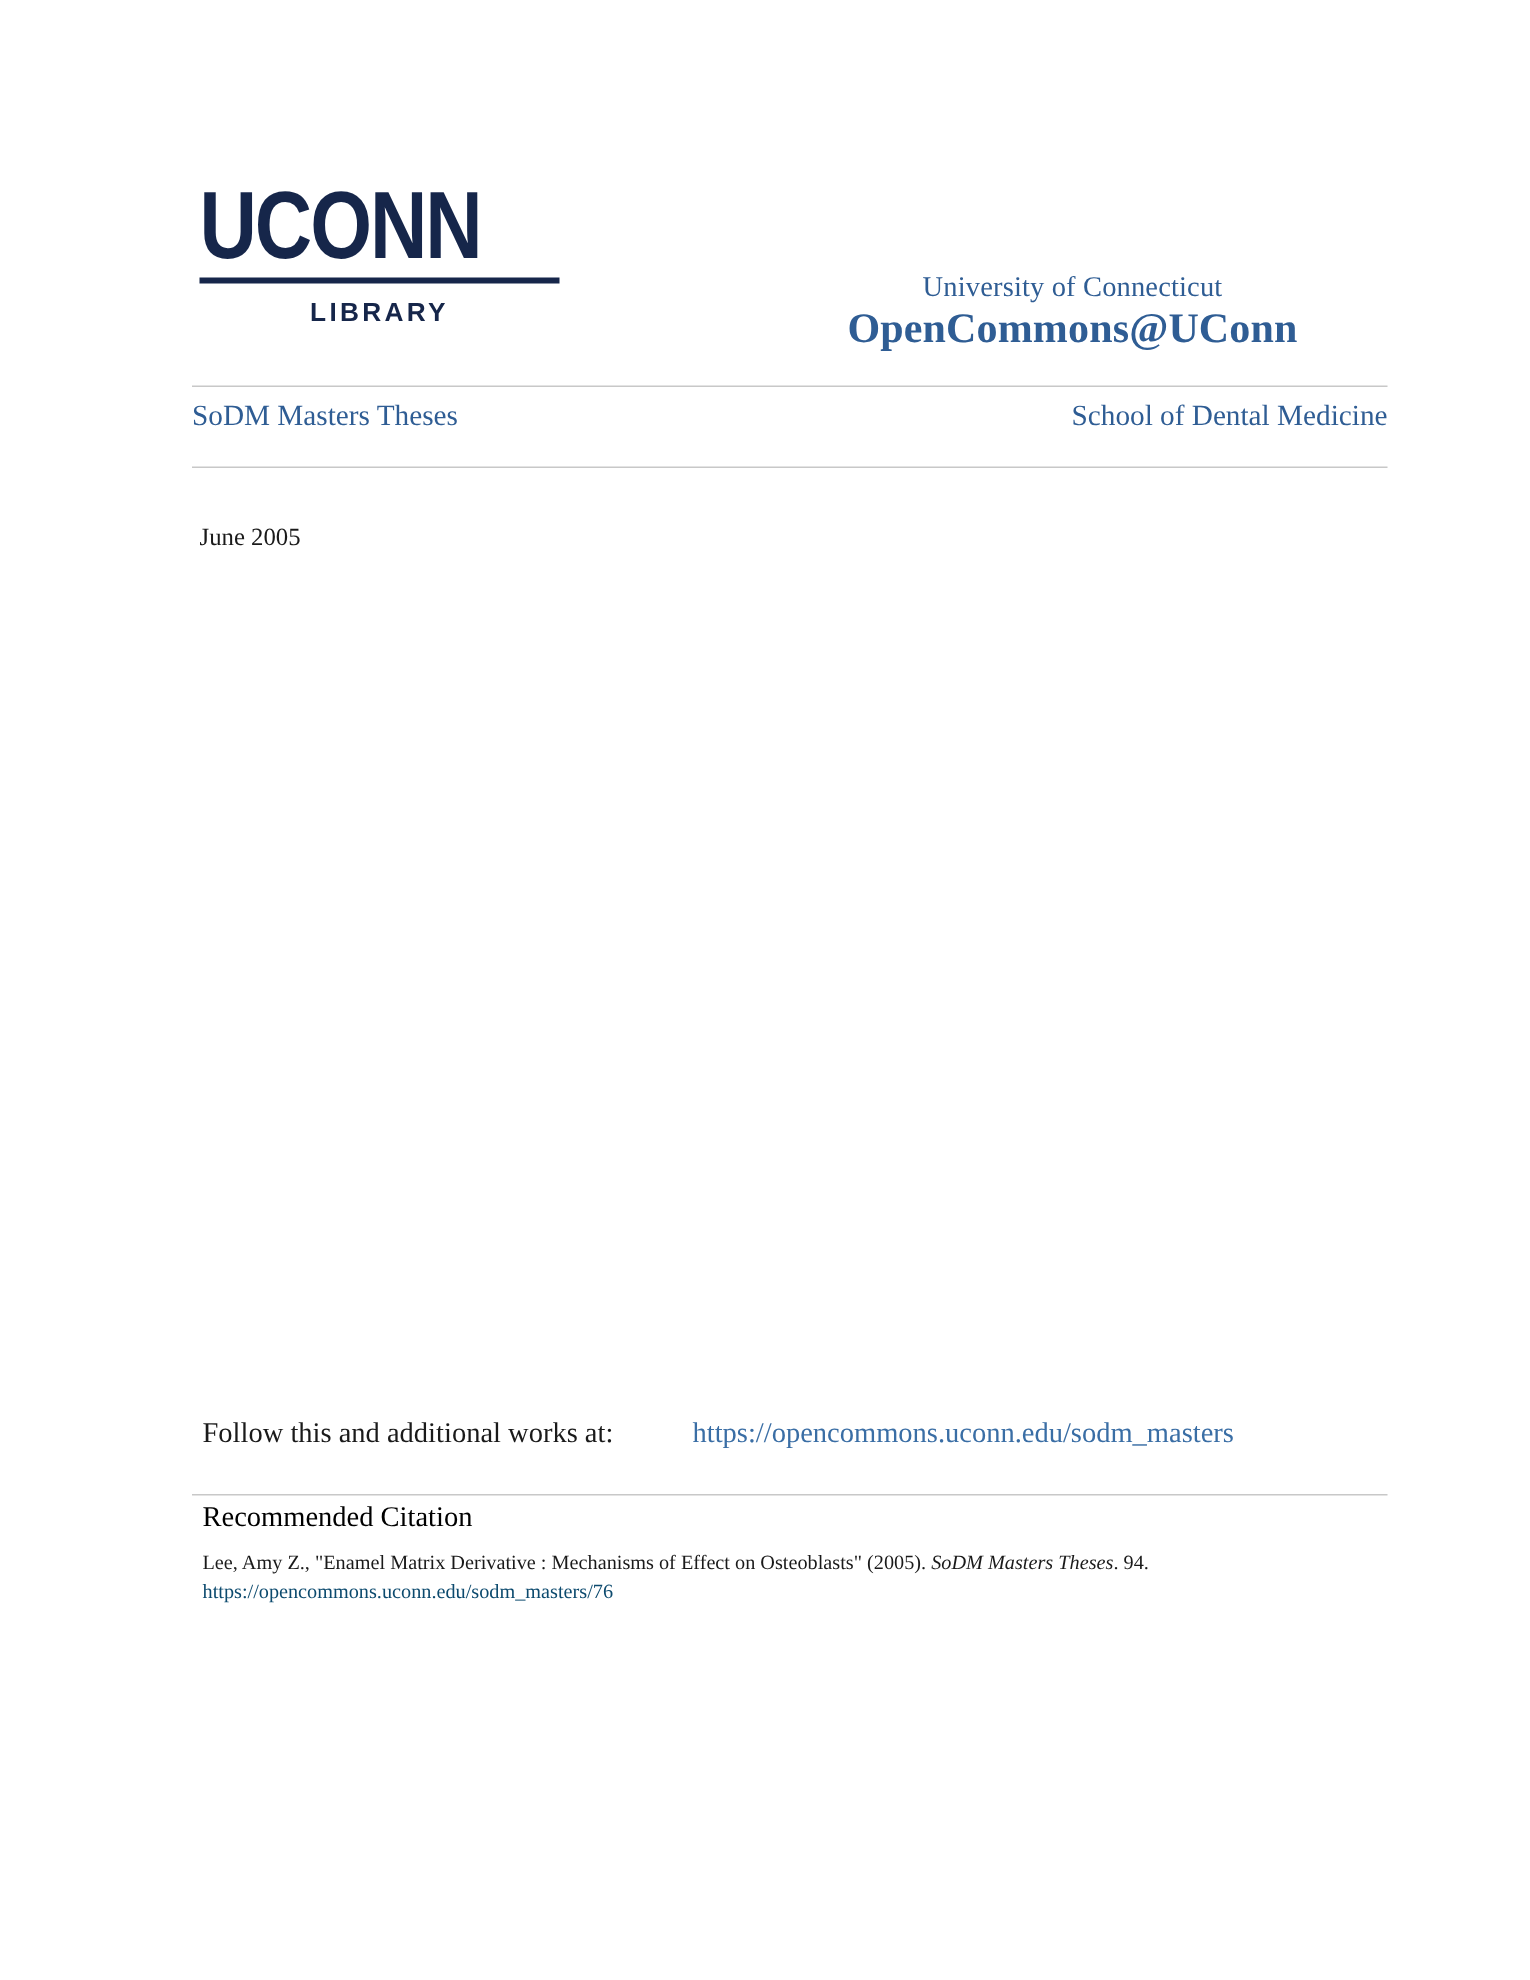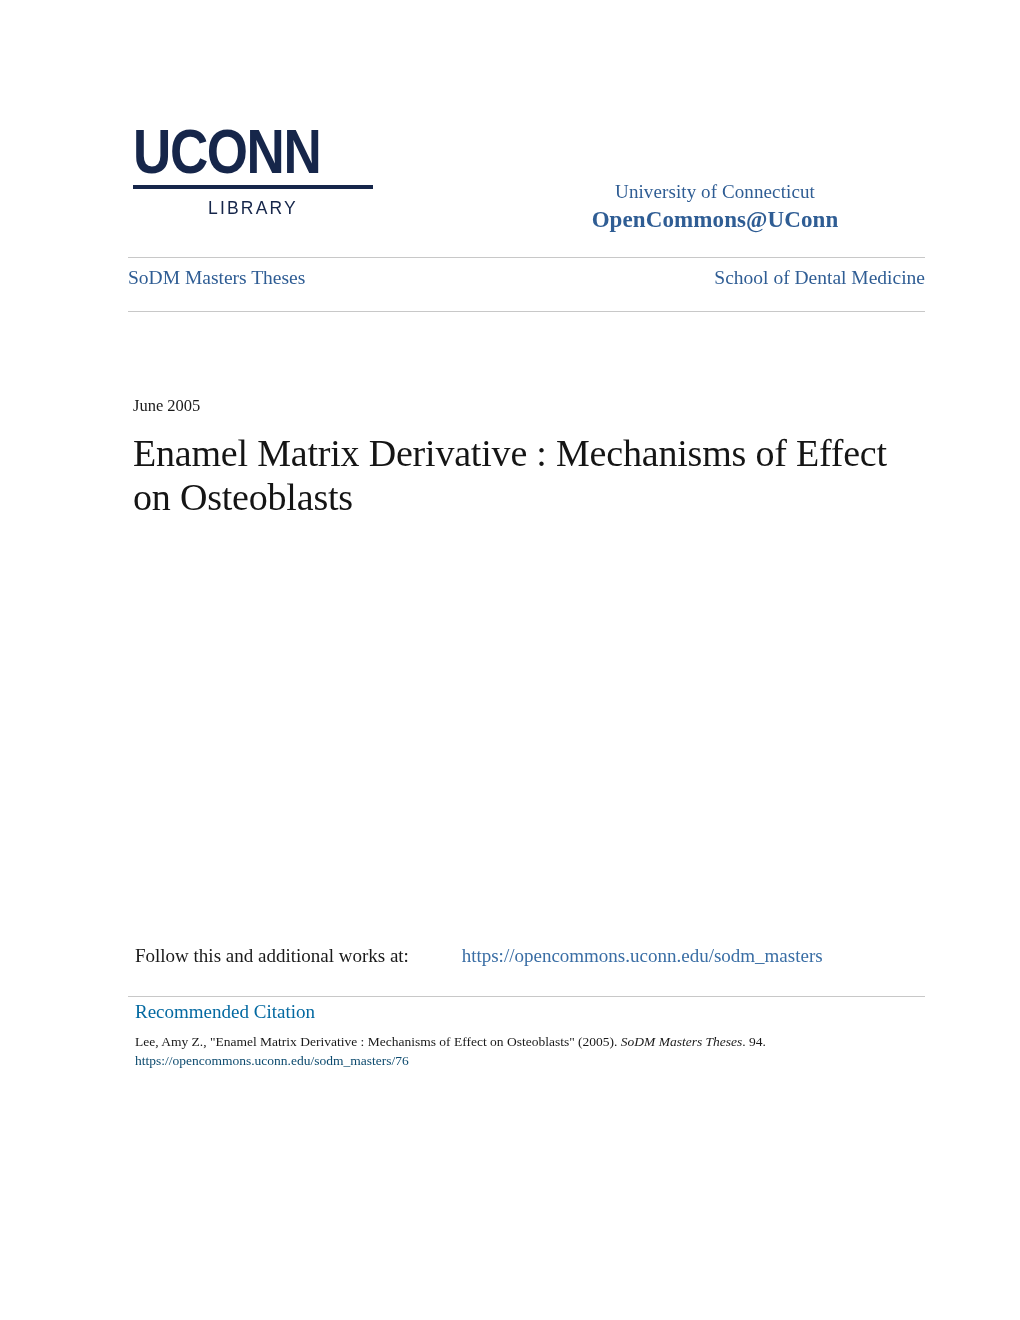--- a/index.html
+++ b/index.html
@@ -54,21 +54,21 @@
     margin-top: 9px;
     width: 240px;
     height: 4px;
     background: #16264a;
   }
   .logo-sub {
     margin-top: 9px;
     width: 240px;
     text-align: center;
     font-family: "Liberation Sans", "DejaVu Sans", sans-serif;
-    font-weight: 400;
+    font-weight: 700;
     font-size: 17.5px;
     letter-spacing: 2.2px;
     color: #16264a;
   }
 
   .brand-block {
     position: absolute;
     right: 95px;
     top: 62px;
     text-align: center;
@@ -76,21 +76,21 @@
   }
   .brand-univ {
     font-weight: 400;
     font-size: 19px;
     line-height: 24px;
     color: #2f5d94;
     letter-spacing: 0.1px;
   }
   .brand-repo {
     font-weight: 700;
-    font-size: 23px;
+    font-size: 28px;
     line-height: 32px;
     color: #2f5d94;
     letter-spacing: 0.1px;
   }
 
   
   .hr {
     position: absolute;
     left: 128px;
     width: 797px;
@@ -123,21 +123,20 @@
   .article {
     position: absolute;
     left: 133px;
     top: 348px;
     width: 760px;
   }
   .pub-date {
     font-size: 16.5px;
     line-height: 20px;
     color: #1a1a1a;
-    margin-top: 48px;
   }
   .doc-title {
     margin-top: 15px;
     font-size: 38px;
     line-height: 44px;
     font-weight: 400;
     color: #151515;
     letter-spacing: -0.2px;
   }
   .doc-author {
@@ -167,21 +166,21 @@
   
   .citation {
     position: absolute;
     left: 135px;
     top: 1000px;
     width: 790px;
   }
   .cite-heading {
     font-size: 19px;
     line-height: 24px;
-    color: #0369a1;
+    color: #000000;
   }
   .cite-body {
     margin-top: 8px;
     font-size: 13.5px;
     line-height: 19px;
     color: #1a1a1a;
   }
   .cite-italic { font-style: italic; }
   .cite-link {
     color: #0c4a6e;
@@ -212,21 +211,20 @@
 
   <div class="nav-row">
     <a class="nav-item">SoDM Masters Theses</a>
     <a class="nav-item">School of Dental Medicine</a>
   </div>
 
   <hr class="hr nav-rule">
 
   <div class="article">
     <div class="pub-date">June 2005</div>
-    <h1 class="doc-title">Enamel Matrix Derivative : Mechanisms of Effect on Osteoblasts</h1>
   </div>
 
   <div class="follow-row">
     <span>Follow this and additional works at:</span>
     <a class="follow-link">https://opencommons.uconn.edu/sodm_masters</a>
   </div>
 
   <hr class="hr cite-rule">
 
   <div class="citation">

